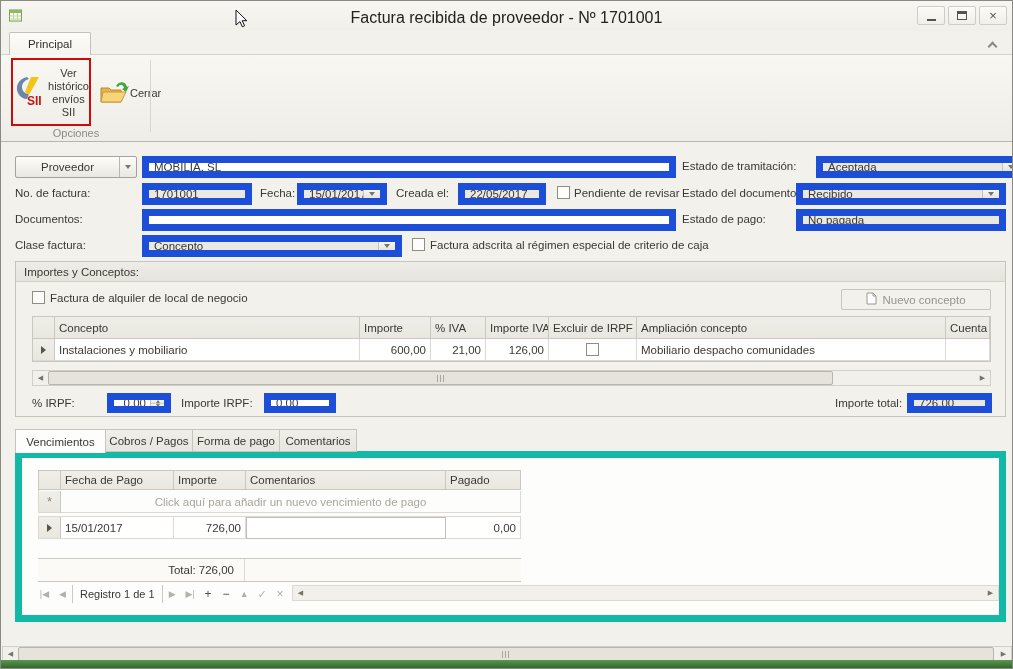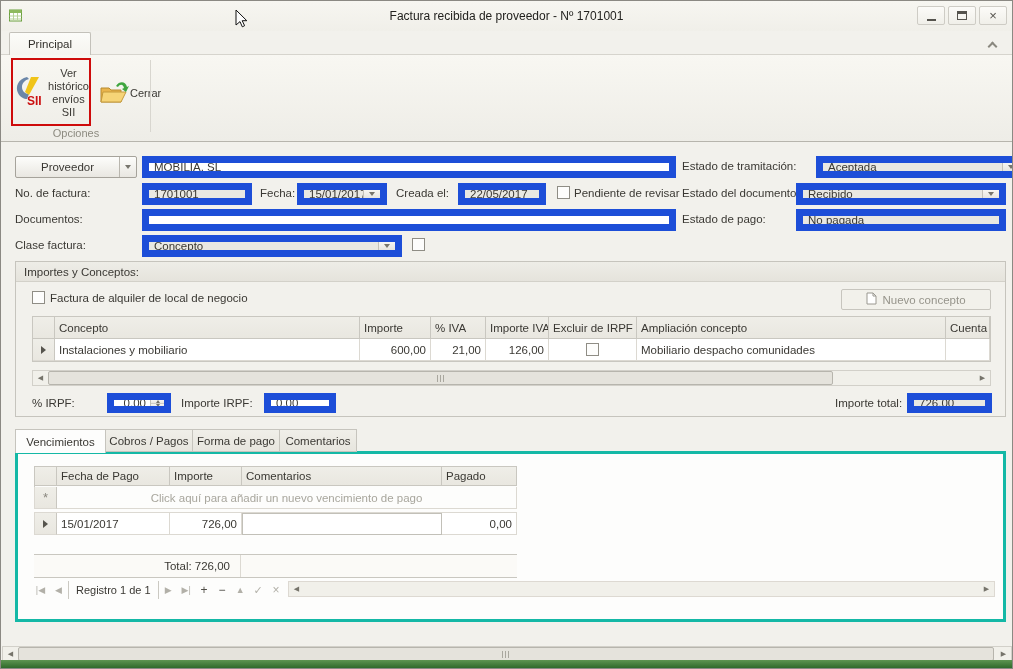--- a/index.html
+++ b/index.html
@@ -1,20 +1,20 @@
 <!DOCTYPE html>
 <html><head>
 <meta charset="utf-8">
 <style>
 *{margin:0;padding:0;box-sizing:border-box}
 body{width:1013px;height:669px;font-family:"Liberation Sans",sans-serif;font-size:11.5px;color:#3a3833;background:#c9c9c9}
 .win{position:relative;width:1013px;height:669px;background:#f2f1ec;border:1px solid #8b8983;overflow:hidden}
 .abs{position:absolute}
 .titlebar{position:absolute;left:0;top:0;right:0;height:30px;background:linear-gradient(#f7f6f1,#f0efe9)}
-.title{position:absolute;left:0;right:0;top:8px;text-align:center;font-size:12px;color:#23221f}
+.title{position:absolute;left:0;right:0;top:8px;text-align:center;font-size:16px;color:#23221f}
 .winbtns{position:absolute;right:5px;top:5px;display:flex;gap:3px}
 .wbtn{width:28px;height:19px;border:1px solid #ceccc5;border-radius:2px;background:linear-gradient(#fcfbf8,#f0efe9);display:flex;align-items:center;justify-content:center;color:#55534d;font-size:13px;line-height:1}
 .minbar{width:9px;height:2px;background:#55534d;margin-top:8px}
 .maxbox{width:10px;height:9px;border:1px solid #55534d;border-top-width:3px}
 .ribtab{position:absolute;left:8px;top:31px;width:82px;height:23px;background:linear-gradient(#fcfcf9,#f5f4ef);border:1px solid #c3c1ba;border-bottom:none;border-radius:2px 2px 0 0;display:flex;align-items:center;justify-content:center;color:#33312c;z-index:2}
 .chevbtn{position:absolute;right:10px;top:36px;width:20px;height:15px;display:flex;align-items:center;justify-content:center}
 .chev{width:7px;height:7px;border-left:2px solid #8a887f;border-top:2px solid #8a887f;transform:rotate(45deg);margin-top:4px}
 .ribbon{position:absolute;left:0;top:53px;right:0;height:88px;background:linear-gradient(#f8f7f2,#eeede7);border-top:1px solid #d6d4cd;border-bottom:1px solid #b7b5ad}
 .rbtn{position:absolute;display:flex;flex-direction:row;align-items:center;padding-top:2px;gap:1px;font-size:11px;color:#3a3833;text-align:center;line-height:1.2}
 .rbtn.hl{border:2px solid #ce0b0b}
@@ -48,21 +48,21 @@
 .sthumb{position:absolute;top:0;height:14px;background:#e5e3dc;border:1px solid #b7b5ad;border-radius:2px;display:flex;align-items:center;justify-content:center}
 .grip{width:8px;height:7px;background:repeating-linear-gradient(90deg,#a9a79e 0,#a9a79e 1px,transparent 1px,transparent 3px)}
 .spinbox{position:absolute;right:0;top:0;bottom:0;width:14px;border-left:1px solid #c3c1b9;display:flex;flex-direction:column}
 .spinbox div{flex:1;display:flex;align-items:center;justify-content:center;background:linear-gradient(#f7f6f2,#e9e7e1)}
 .spinbox div:first-child{border-bottom:1px solid #cfcdc6}
 .tri-up-s{width:0;height:0;border-left:2.5px solid transparent;border-right:2.5px solid transparent;border-bottom:3px solid #77756c}
 .tri-down-s{width:0;height:0;border-left:2.5px solid transparent;border-right:2.5px solid transparent;border-top:3px solid #77756c}
 .dtabs{position:absolute;display:flex;z-index:2}
 .dtab{height:23px;border:1px solid #c6c4bd;background:linear-gradient(#f0efe9,#e7e5de);display:flex;align-items:center;justify-content:center;margin-right:-1px;color:#3a3833}
 .dtab.active{background:#fdfdfc;height:24px;border-bottom:none;position:relative;z-index:3}
-.panel{position:absolute;background:#fdfdfc;border:3px solid #14b8a6}
+.panel{position:absolute;background:#fdfdfc;border:7px solid #14b8a6}
 .vw-ind{width:22px;flex:none}.vw-fec{width:113px;flex:none}.vw-imp{width:72px;flex:none}.vw-com{width:200px;flex:none}.vw-pag{width:75px;flex:none}
 .vhead{position:absolute;display:flex;height:21px;border-left:1px solid #c9c7c0;border-top:1px solid #c9c7c0}
 .vhead .gc{height:19px;background:linear-gradient(#efeee8,#e9e7e0);border-right:1px solid #c9c7c0;border-bottom:1px solid #c9c7c0}
 .newrow{position:absolute;display:flex;height:22px;border-left:1px solid #dcd9d2}
 .vrow{position:absolute;display:flex;height:23px;border-left:1px solid #dcd9d2;border-top:1px solid #dcd9d2}
 .vrow .gc{background:#fff}
 .hint{color:#a8a69d}
 .vfooter{position:absolute;display:flex;align-items:center;border-top:1px solid #c9c7c0;border-bottom:1px solid #c9c7c0;background:#fbfaf7}
 .vtotal{width:207px;text-align:right;padding-right:10px;border-right:1px solid #dcd9d2;height:100%;display:flex;align-items:center;justify-content:flex-end}
 .navbar{position:absolute;display:flex;align-items:center;gap:1px}
@@ -183,20 +183,21 @@
     </div>
 
   <div class="label" style="left:14px;top:238px">Clase factura:</div>
   <div class="field ro combo" style="left:141px;top:234px;width:260px">
     <span>Concepto</span>
     <div class="arrowbox">
         <span class="tri-down"></span>
       </div>
   </div>
   <span class="cbx abs" style="left:411px;top:237px"></span>
+  <div class="label" style="left:429px;top:238px">Factura adscrita al régimen especial de criterio de caja</div>
 
   <div class="groupbox" style="left:14px;top:260px;width:991px;height:156px">
     <div class="grouphdr">
         <span>Importes y Conceptos:</span>
       </div>
 
     <span class="cbx abs" style="left:16px;top:29px"></span>
     <div class="label" style="left:34px;top:30px">Factura de alquiler de local de negocio</div>
 
     <div class="btn" style="right:14px;top:27px;width:150px">

